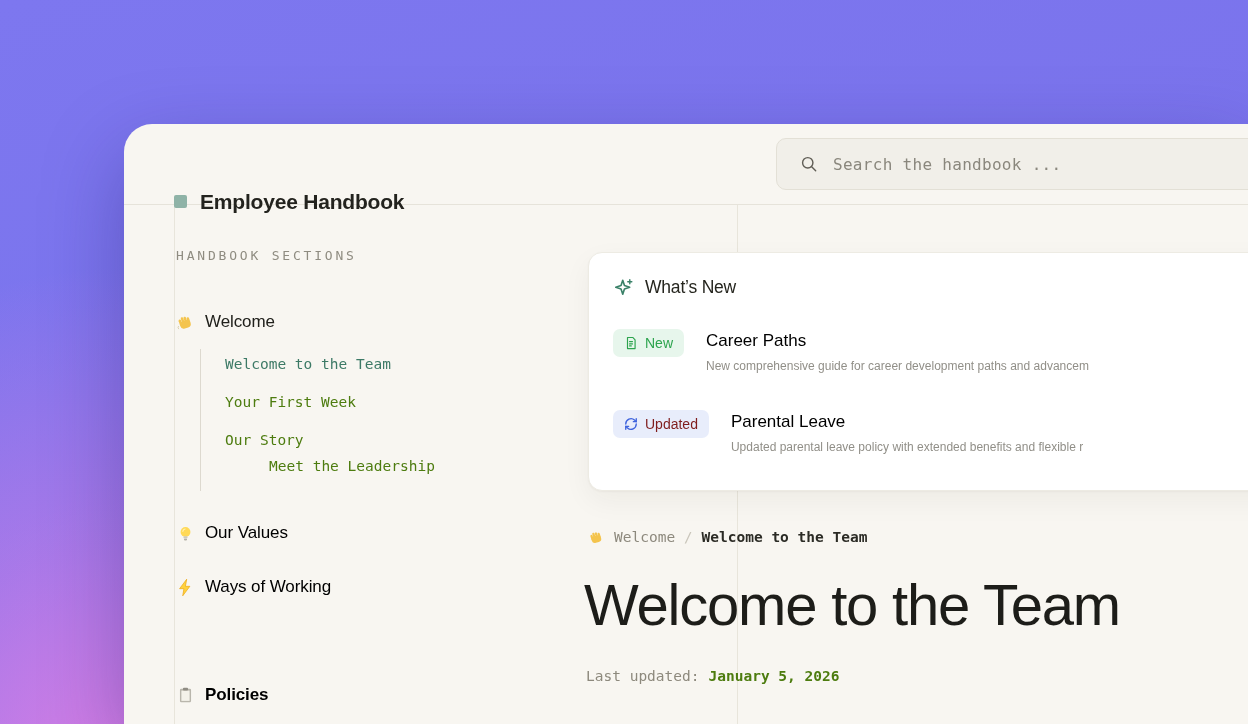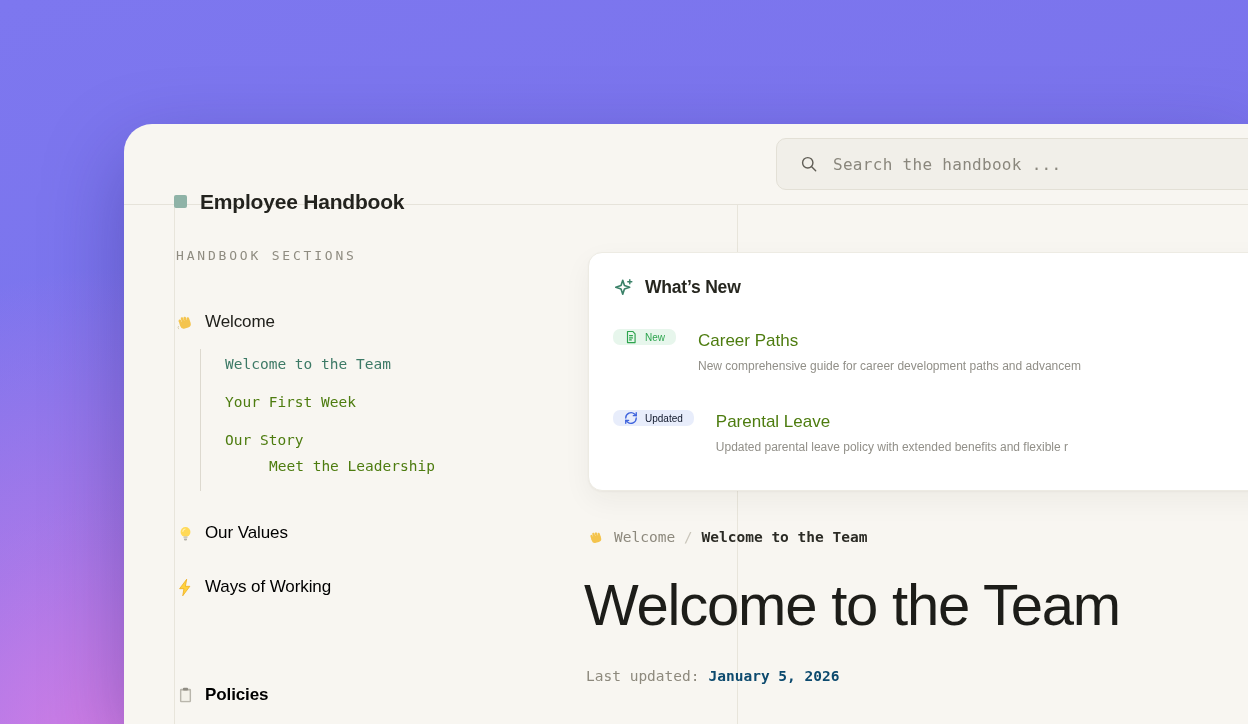--- a/index.html
+++ b/index.html
@@ -56,49 +56,49 @@
   .sub-item { position:absolute; left:24px; height:20px; display:flex; align-items:center;
       font-family:"DejaVu Sans Mono", monospace; font-size:14.5px; color:#4d7c0f;
       cursor:pointer; white-space:nowrap; }
   .sub-item.active { color:#3d7a66; }
 
   
   .whats-new { position:absolute; left:464px; top:128px; width:830px; height:239px;
       background:#ffffff; border:1px solid #edebe3; border-radius:14px; z-index:2;
       box-shadow:0 1px 2px rgba(40,35,20,0.04), 0 10px 28px rgba(40,35,20,0.05); }
   .wn-header { position:absolute; left:24px; top:24px; display:flex; align-items:center; gap:11px; }
-  .wn-title { font-size:17.5px; font-weight:700; color:#26261f; letter-spacing:-0.2px; }
+  .wn-title { font-size:17.5px; font-weight:400; color:#26261f; letter-spacing:-0.2px; }
   .wn-entry { position:absolute; left:24px; right:16px; display:flex; align-items:flex-start;
       gap:22px; cursor:pointer; }
   .wn-entry-1 { top:76px; }
   .wn-entry-2 { top:157px; }
-  .wn-badge { display:inline-flex; align-items:center; gap:7px; height:16px;
-      padding:0 11px; border-radius:7px; font-size:10px; font-weight:500;
+  .wn-badge { display:inline-flex; align-items:center; gap:7px; height:28px;
+      padding:0 11px; border-radius:7px; font-size:14px; font-weight:500;
       white-space:nowrap; flex:0 0 auto; }
   .wn-text { min-width:0; }
-  .wn-entry-title { font-size:17px; line-height:24px; font-weight:500; color:#4d7c0f; }
+  .wn-entry-title { font-size:17px; line-height:24px; font-weight:500; color:#000000; }
   .wn-entry-desc { font-size:12px; line-height:21px; color:#918f88; margin-top:3px;
       white-space:nowrap; overflow:hidden; }
 
   
   .breadcrumb { position:absolute; left:464px; top:402px; height:22px; z-index:1;
       display:flex; align-items:center; gap:9px; white-space:nowrap; }
   .breadcrumb .ico { width:17px; height:17px; display:flex; }
   .crumb-section { font-family:"DejaVu Sans Mono", monospace; font-size:14.5px; color:#8d897d; cursor:pointer; }
   .crumb-sep { font-family:"DejaVu Sans Mono", monospace; font-size:14px; color:#c9c5ba; }
   .crumb-page { font-family:"DejaVu Sans Mono", monospace; font-size:14.5px; font-weight:700; color:#2b2b25; cursor:pointer; }
 
   .page-title { position:absolute; left:460px; top:450px; z-index:1;
       font-size:58px; line-height:62px; font-weight:500; color:#1d1d19;
       letter-spacing:-1.2px; white-space:nowrap; }
 
   .last-updated { position:absolute; left:462px; top:542px; height:20px; z-index:1;
       display:flex; align-items:center; gap:9px; white-space:nowrap; }
   .lu-label { font-family:"DejaVu Sans Mono", monospace; font-size:14.5px; color:#8d897d; }
-  .lu-value { font-family:"DejaVu Sans Mono", monospace; font-size:14.5px; font-weight:700; color:#0c4a6e; }
+  .lu-value { font-family:"DejaVu Sans Mono", monospace; font-size:14.5px; font-weight:700; color:#4d7c0f; }
 </style>
 </head>
 <body>
 
 <div class="stage">
   <div class="bg-gradient"></div>
 
   <div class="app-card">
 
     <div class="vline vline-1"></div>
@@ -199,21 +199,21 @@
           </span>
           <span>New</span>
         </span>
         <span class="wn-text">
           <div class="wn-entry-title">Career Paths</div>
           <div class="wn-entry-desc">New comprehensive guide for career development paths and advancem</div>
         </span>
       </div>
 
       <div class="wn-entry wn-entry-2">
-        <span class="wn-badge" style="background:#e8edfb;color:#0f172a;justify-content:space-between;">
+        <span class="wn-badge" style="background:#e8edfb;color:#7f1d1d;justify-content:space-between;">
           <span class="ico" style="display:flex;">
             <svg width="14" height="14" viewBox="0 0 24 24" fill="none" stroke="#3e63dd" stroke-width="2.3" stroke-linecap="round" stroke-linejoin="round">
               <path d="M3 12 a9 9 0 0 1 15-6.7 L21 8"></path>
               <path d="M21 3 v5 h-5"></path>
               <path d="M21 12 a9 9 0 0 1 -15 6.7 L3 16"></path>
               <path d="M3 21 v-5 h5"></path>
             </svg>
           </span>
           <span>Updated</span>
         </span>

